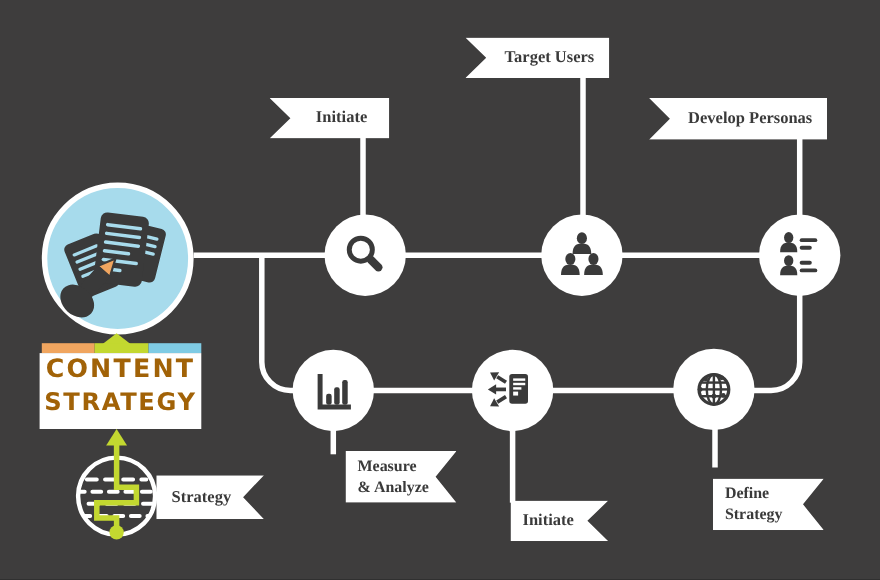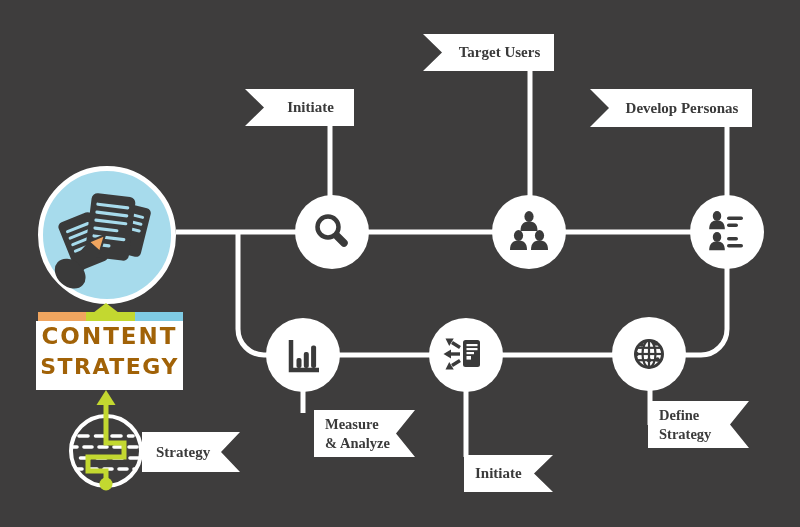--- a/index.html
+++ b/index.html
@@ -243,21 +243,21 @@
 
   <div class="flag notch-right two-line" style="left:302px;top:410px;width:90px;height:47px;margin-left:12px;">
     <span>Measure</span>
     <span>&amp; Analyze</span>
   </div>
 
   <div class="flag notch-right" style="left:464px;top:455px;width:78px;height:37px;padding-left:11px;">
     <span>Initiate</span>
   </div>
 
-  <div class="flag notch-right two-line" style="left:648px;top:401px;width:90px;height:47px;">
+  <div class="flag notch-right two-line" style="left:648px;top:435px;width:90px;height:47px;">
     <span>Define</span>
     <span>Strategy</span>
   </div>
 
   <div class="flag notch-right" style="left:142px;top:432px;width:84px;height:40px;padding-left:14px;">
     <span>Strategy</span>
   </div>
 
 </div>
 

